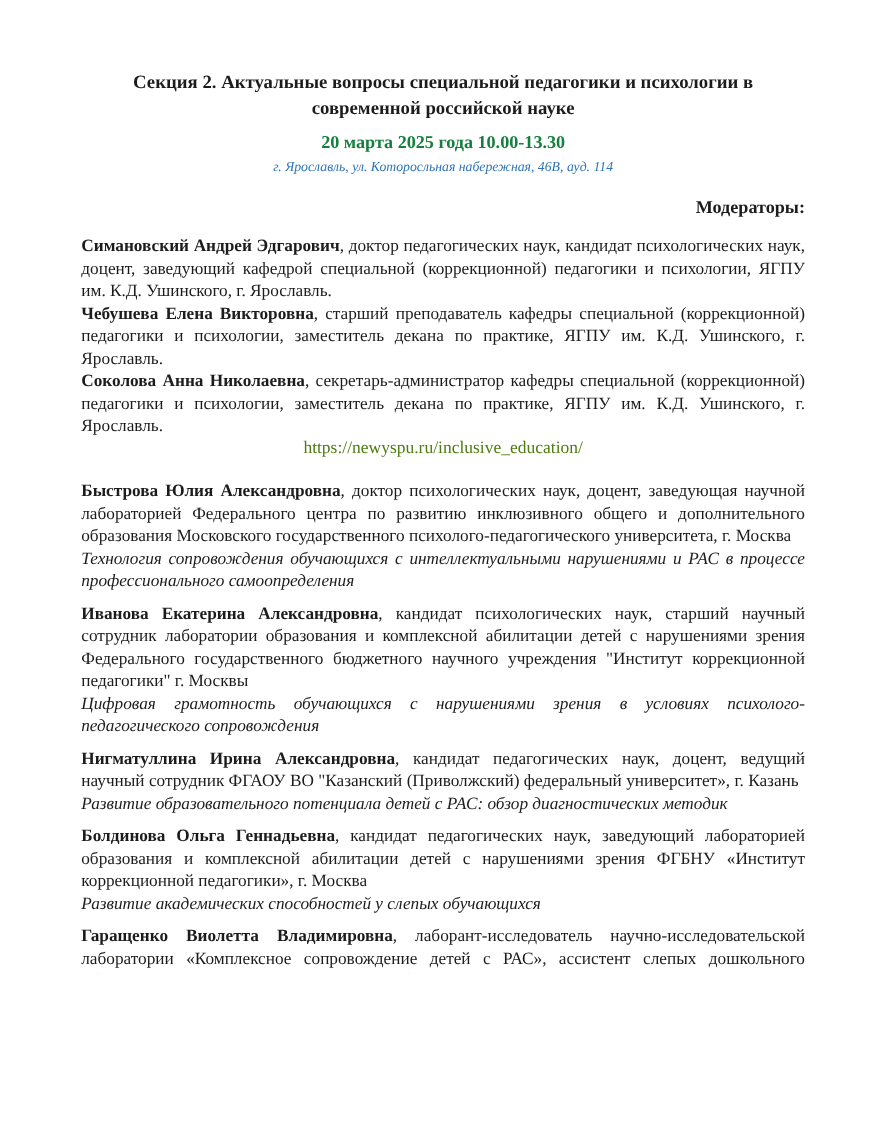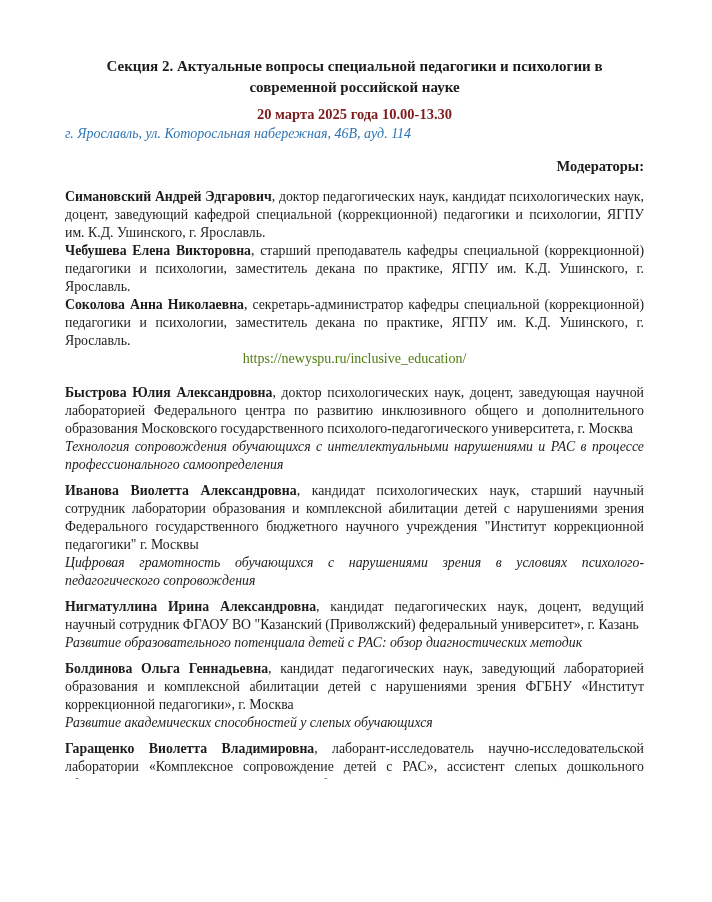--- a/index.html
+++ b/index.html
@@ -28,28 +28,28 @@
     font-weight: bold;
     text-align: center;
     margin: 0 auto 6px auto;
     max-width: 560px;
   }
   .datetime {
     font-size: 14.5px;
     line-height: 20px;
     font-weight: bold;
     text-align: center;
-    color: #7f1d1d;
+    color: #15803d;
     margin: 0;
   }
   .location {
-    font-size: 14px;
+    font-size: 11px;
     line-height: 20px;
     font-style: italic;
-    text-align: left;
+    text-align: center;
     color: #2e74b5;
     margin: 0 0 12px 0;
   }
   .moderators-heading {
     font-size: 14.5px;
     line-height: 20px;
     font-weight: bold;
     text-align: right;
     margin: 0 0 12px 0;
   }
@@ -110,21 +110,21 @@
   <p class="link-line"><a href="#">https://newyspu.ru/inclusive_education/</a></p>
 
   <div>
 
     <div class="speaker">
       <p class="person"><b>Быстрова Юлия Александровна</b><span>, доктор психологических наук, доцент, заведующая научной лабораторией Федерального центра по развитию инклюзивного общего и дополнительного образования Московского государственного психолого-педагогического университета, г. Москва</span></p>
       <p class="topic">Технология сопровождения обучающихся с интеллектуальными нарушениями и РАС в процессе профессионального самоопределения</p>
     </div>
 
     <div class="speaker">
-      <p class="person"><b>Иванова Виолетта Александровна</b><span>, кандидат психологических наук, старший научный сотрудник лаборатории образования и комплексной абилитации детей с нарушениями зрения Федерального государственного бюджетного научного учреждения "Институт коррекционной педагогики" г. Москвы</span></p>
+      <p class="person"><b>Иванова Екатерина Александровна</b><span>, кандидат психологических наук, старший научный сотрудник лаборатории образования и комплексной абилитации детей с нарушениями зрения Федерального государственного бюджетного научного учреждения "Институт коррекционной педагогики" г. Москвы</span></p>
       <p class="topic">Цифровая грамотность обучающихся с нарушениями зрения в условиях психолого-педагогического сопровождения</p>
     </div>
 
     <div class="speaker">
       <p class="person"><b>Нигматуллина Ирина Александровна</b><span>, кандидат педагогических наук, доцент, ведущий научный сотрудник ФГАОУ ВО "Казанский (Приволжский) федеральный университет», г. Казань</span></p>
       <p class="topic">Развитие образовательного потенциала детей с РАС: обзор диагностических методик</p>
     </div>
 
     <div class="speaker">
       <p class="person"><b>Болдинова Ольга Геннадьевна</b><span>, кандидат педагогических наук, заведующий лабораторией образования и комплексной абилитации детей с нарушениями зрения ФГБНУ «Институт коррекционной педагогики», г. Москва</span></p>

